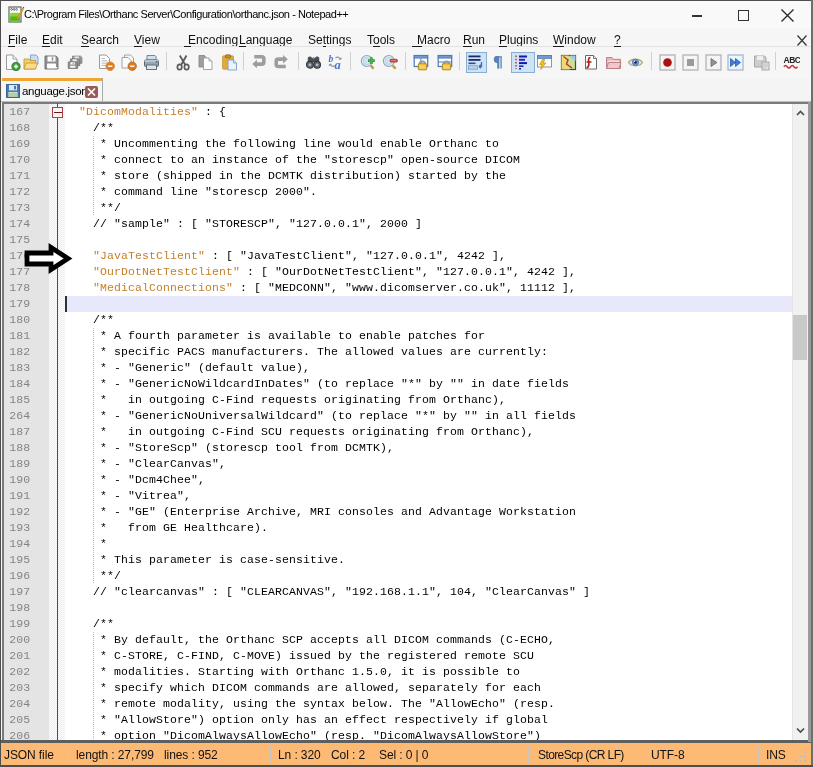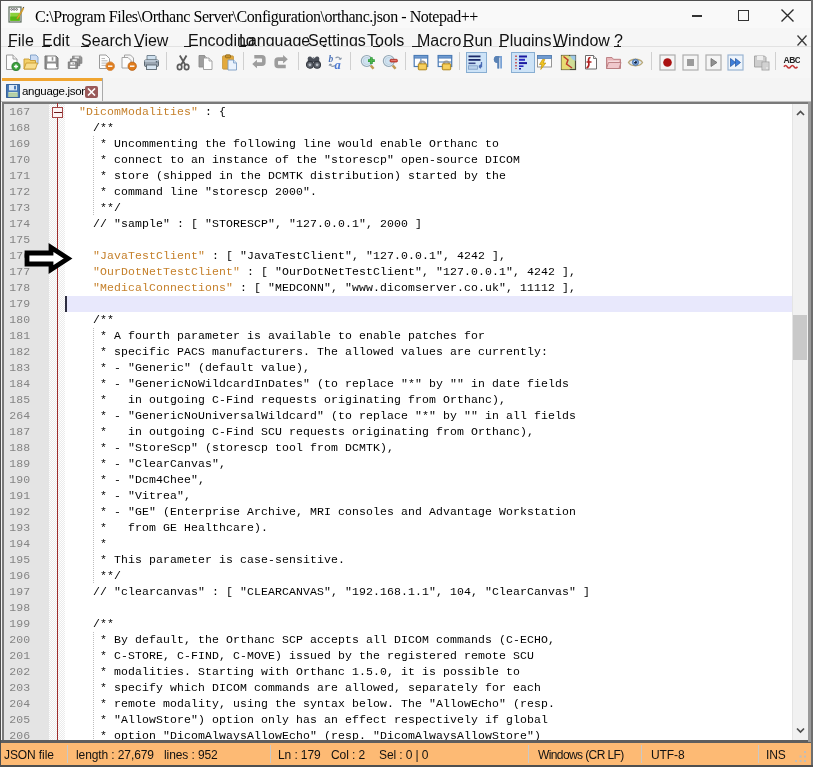--- a/index.html
+++ b/index.html
@@ -7,23 +7,23 @@
      font-family:"Liberation Sans",sans-serif;}
 .abs{position:absolute;}
 
 #b-top{left:0;top:0;width:813px;height:1px;background:#4f4f4f;}
 #b-left{left:0;top:0;width:1px;height:767px;background:#4f4f4f;}
 #b-right{left:811px;top:0;width:2px;height:767px;background:#6e6e6e;}
 #b-right2{left:808px;top:102px;width:3px;height:640px;background:#9a9a9a;}
 #b-bottom{left:0;top:765px;width:813px;height:2px;background:#4f4f4f;}
 
 #titlebar{left:1px;top:1px;width:810px;height:27px;background:#f9f9f9;}
-#title-text{left:35px;top:8px;font-size:16px;letter-spacing:-0.45px;color:#000;font-family:Liberation Serif, serif;}
-
-#menubar{left:1px;top:28px;width:810px;height:18px;background:#f6f6f6;font-size:16px;color:#111;}
+#title-text{left:24px;top:8px;font-size:11px;letter-spacing:-0.45px;color:#000;}
+
+#menubar{left:1px;top:28px;width:810px;height:18px;background:#f6f6f6;font-size:12px;color:#111;}
 #menubar span.mi{position:absolute;top:5.5px;line-height:13px;}
 #menubar u{text-decoration:none;}
 #menusep{left:1px;top:46px;width:810px;height:1px;background:#e2e2e2;}
 
 #toolbar{left:1px;top:47px;width:810px;height:31px;background:#f6f6f6;}
 .tsep{position:absolute;top:5px;width:1px;height:18px;background:#d0d0d0;}
 .ticon{position:absolute;top:54px;width:17px;height:17px;}
 
 #tabbar{left:1px;top:78px;width:810px;height:24px;background:#f4f4f4;}
 #tabbar-bottom{left:1px;top:101px;width:810px;height:1px;background:#bdbdbd;}
@@ -471,26 +471,26 @@
 <svg class="abs" style="left:795.5px;top:109.5px" width="9" height="7" viewBox="0 0 9 7">
 <path d="M1 5 L4.5 1.5 L8 5" stroke="#4d4d4d" stroke-width="1.7" fill="none"></path>
 </svg>
 <svg class="abs" style="left:795.5px;top:726.5px" width="9" height="7" viewBox="0 0 9 7">
 <path d="M1 1.5 L4.5 5 L8 1.5" stroke="#4d4d4d" stroke-width="1.7" fill="none"></path>
 </svg>
 
 <div class="abs" id="st-top"></div>
 <div class="abs" id="statusbar">
 <span style="left:3px">JSON file</span>
-<span style="left:75px">length : 27,679</span>
+<span style="left:75px">length : 27,799</span>
 <span style="left:163px">lines : 952</span>
-<span style="left:277px">Ln : 179</span>
+<span style="left:277px">Ln : 320</span>
 <span style="left:330px">Col : 2</span>
 <span style="left:378px">Sel : 0 | 0</span>
-<span style="left:537px;letter-spacing:-0.6px">Windows (CR LF)</span>
+<span style="left:537px;letter-spacing:-0.6px">StoreScp (CR LF)</span>
 <span style="left:650px">UTF-8</span>
 <span style="left:765px">INS</span>
 </div>
 <div class="abs ssep" style="left:67px;top:745px"></div>
 <div class="abs ssep" style="left:270px;top:745px"></div>
 <div class="abs ssep" style="left:528px;top:745px"></div>
 <div class="abs ssep" style="left:641px;top:745px"></div>
 <div class="abs ssep" style="left:758px;top:745px"></div>
 
 <svg class="abs" style="left:20px;top:243px" width="58" height="32" viewBox="0 0 58 32">

